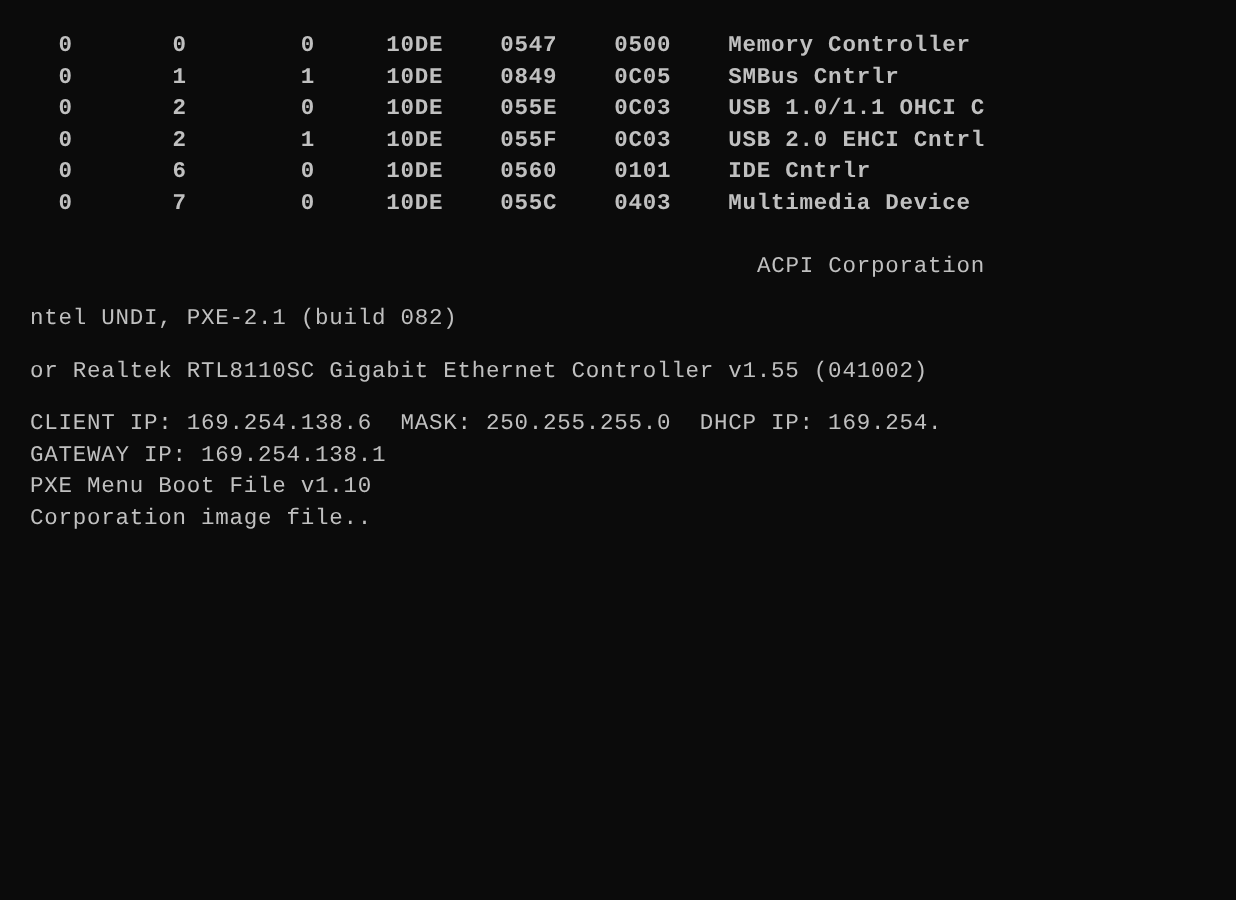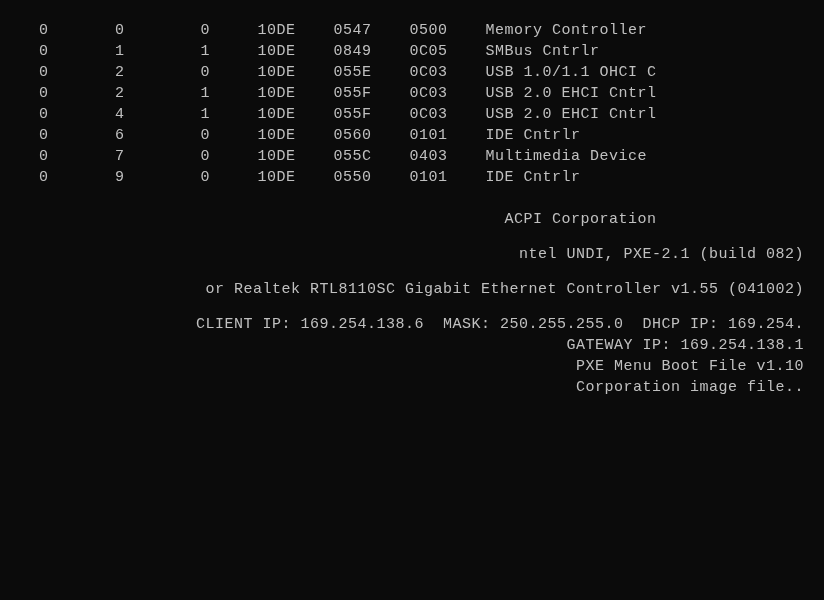--- a/index.html
+++ b/index.html
@@ -9,37 +9,35 @@
       color: #c0c0c0;
       font-family: "Courier New", monospace;
       font-size: 15px;
       line-height: 1.4;
       width: 824px;
       height: 600px;
       box-sizing: border-box;
       overflow: hidden;
       letter-spacing: 0.5px;
     }
-    .pci-row { white-space: pre; }
+    .pci-row { white-space: pre; font-weight: bold; }
     .extra-row { white-space: pre; }
     .status-lines { margin-top: 14px; }
-    .status-lines div { white-space: pre-wrap; text-align: right; }
+    .status-lines div { white-space: pre-wrap; }
   </style>
 </head>
 <body>
 
 <div id="pci-table">
     <div class="pci-row">  0       0        0     10DE    0547    0500    Memory Controller</div>
     <div class="pci-row">  0       1        1     10DE    0849    0C05    SMBus Cntrlr</div>
     <div class="pci-row">  0       2        0     10DE    055E    0C03    USB 1.0/1.1 OHCI C</div>
     <div class="pci-row">  0       2        1     10DE    055F    0C03    USB 2.0 EHCI Cntrl</div>
-    <div class="pci-row">  0       4        1     10DE    055F    0C03    USB 2.0 EHCI Cntrl</div>
     <div class="pci-row">  0       6        0     10DE    0560    0101    IDE Cntrlr</div>
     <div class="pci-row">  0       7        0     10DE    055C    0403    Multimedia Device</div>
-    <div class="pci-row">  0       9        0     10DE    0550    0101    IDE Cntrlr</div>
   </div>
 
 <div class="extra-row">
   <span id="extra">                                                 ACPI Corporation</span>
 </div>
 
 <div class="status-lines">
   <div>ntel UNDI, PXE-2.1 (build 082)</div>
   <div style="height:14px"></div>
   <div>or Realtek RTL8110SC Gigabit Ethernet Controller v1.55 (041002)</div>

